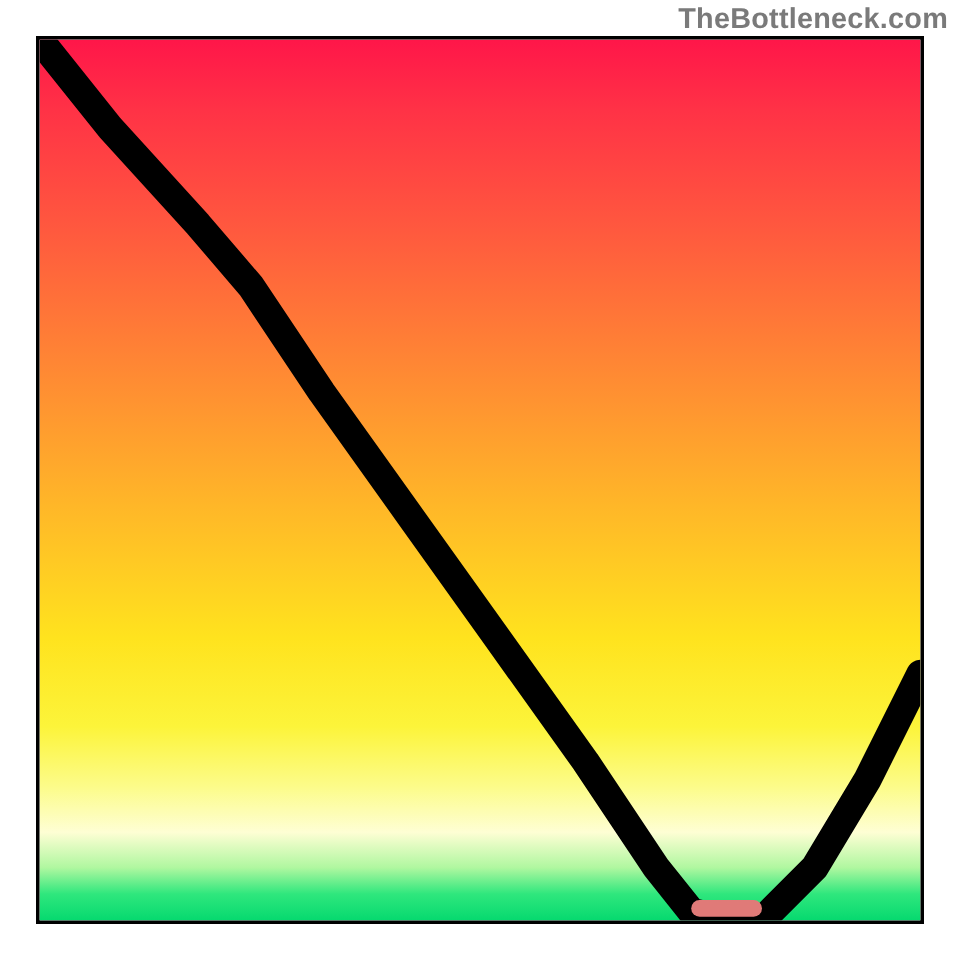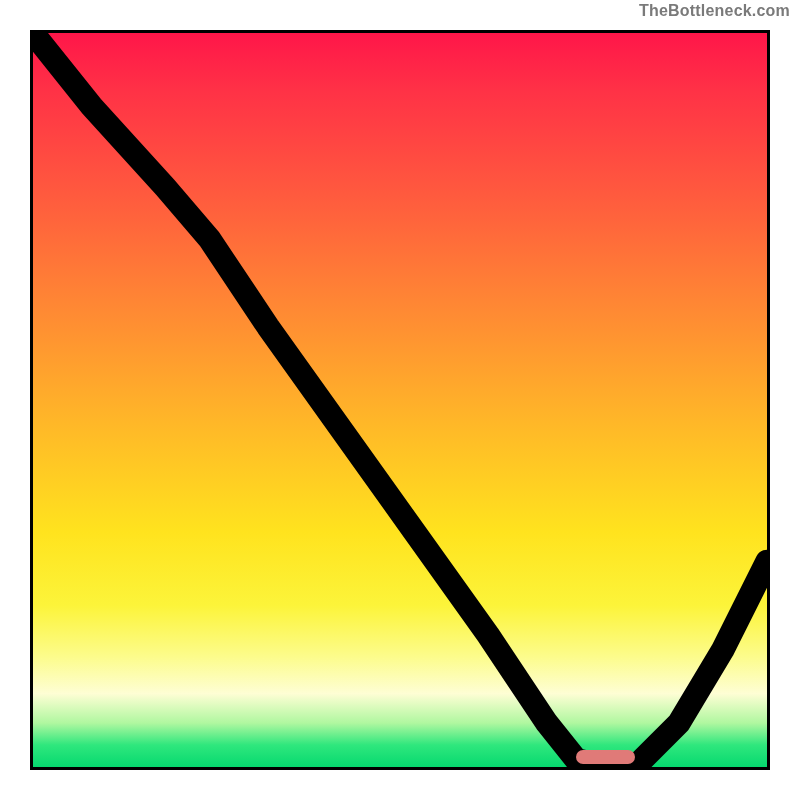--- a/index.html
+++ b/index.html
@@ -13,21 +13,21 @@
   }
   .frame {
     position: relative;
     width: 800px;
     height: 800px;
   }
   .watermark {
     position: absolute;
     top: 2px;
     right: 10px;
-    font-size: 16px;
+    font-size: 24px;
     font-weight: 600;
     color: #7a7a7a;
     letter-spacing: 0.2px;
     z-index: 5;
   }
   .plot {
     position: absolute;
     left: 30px;
     top: 30px;
     width: 740px;

